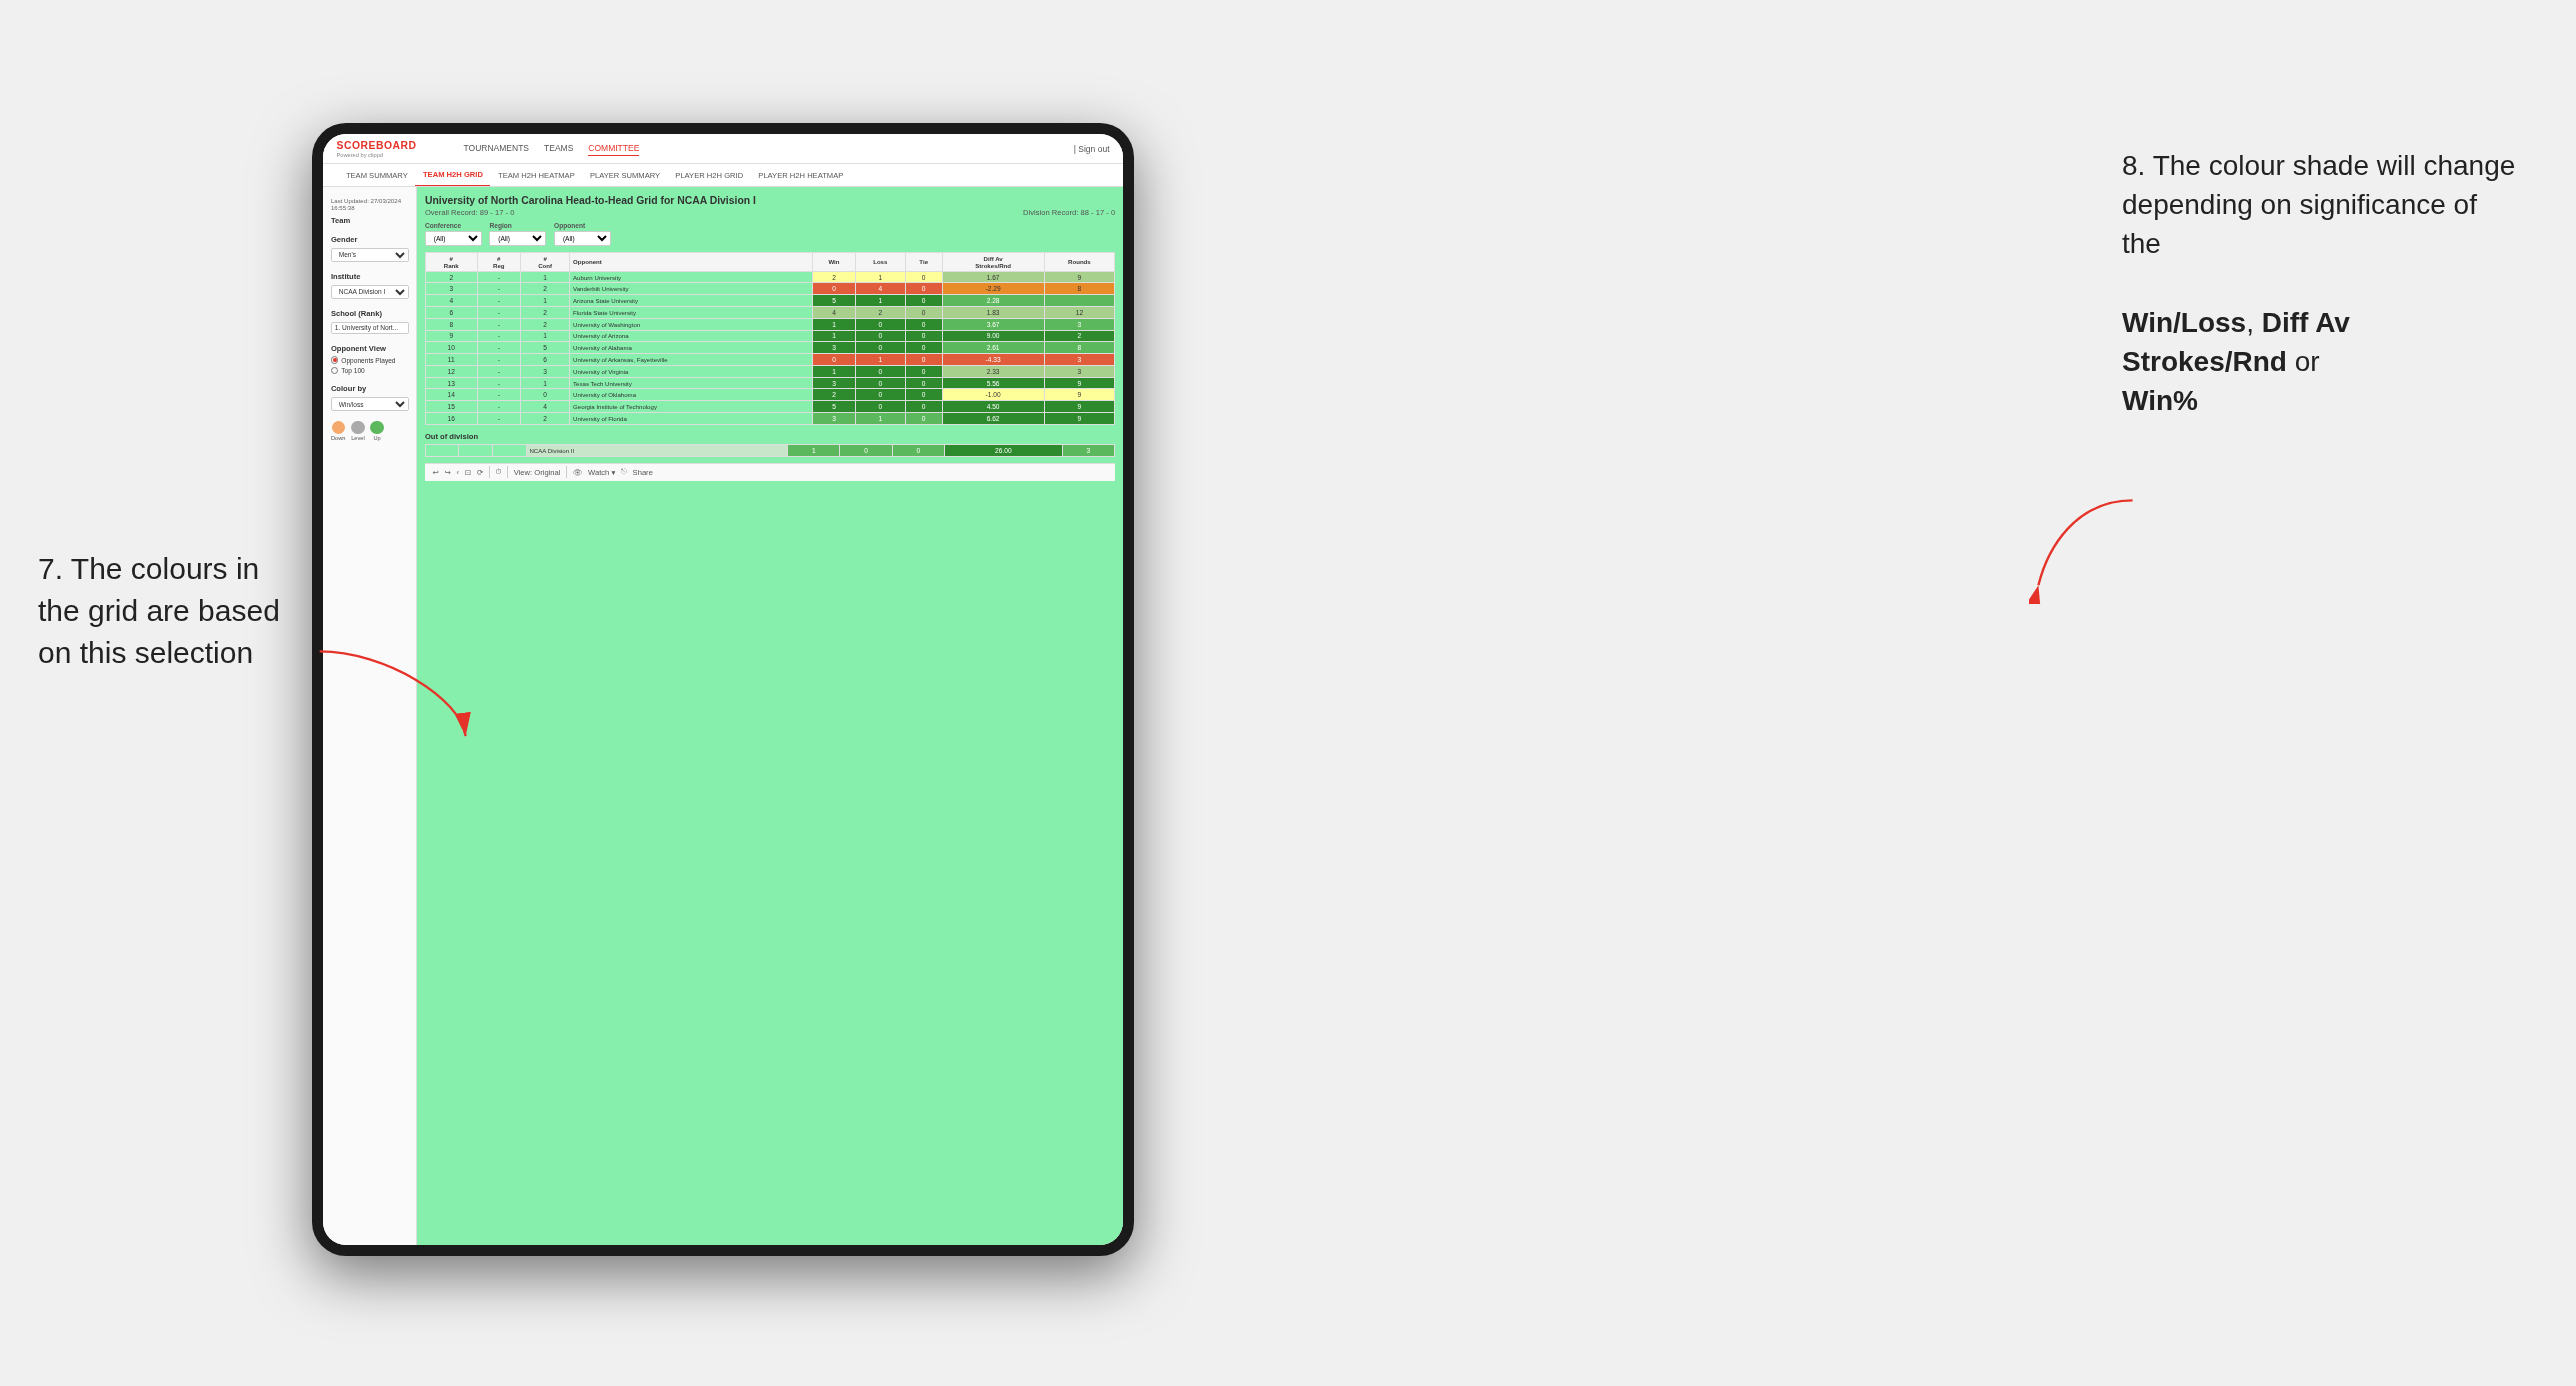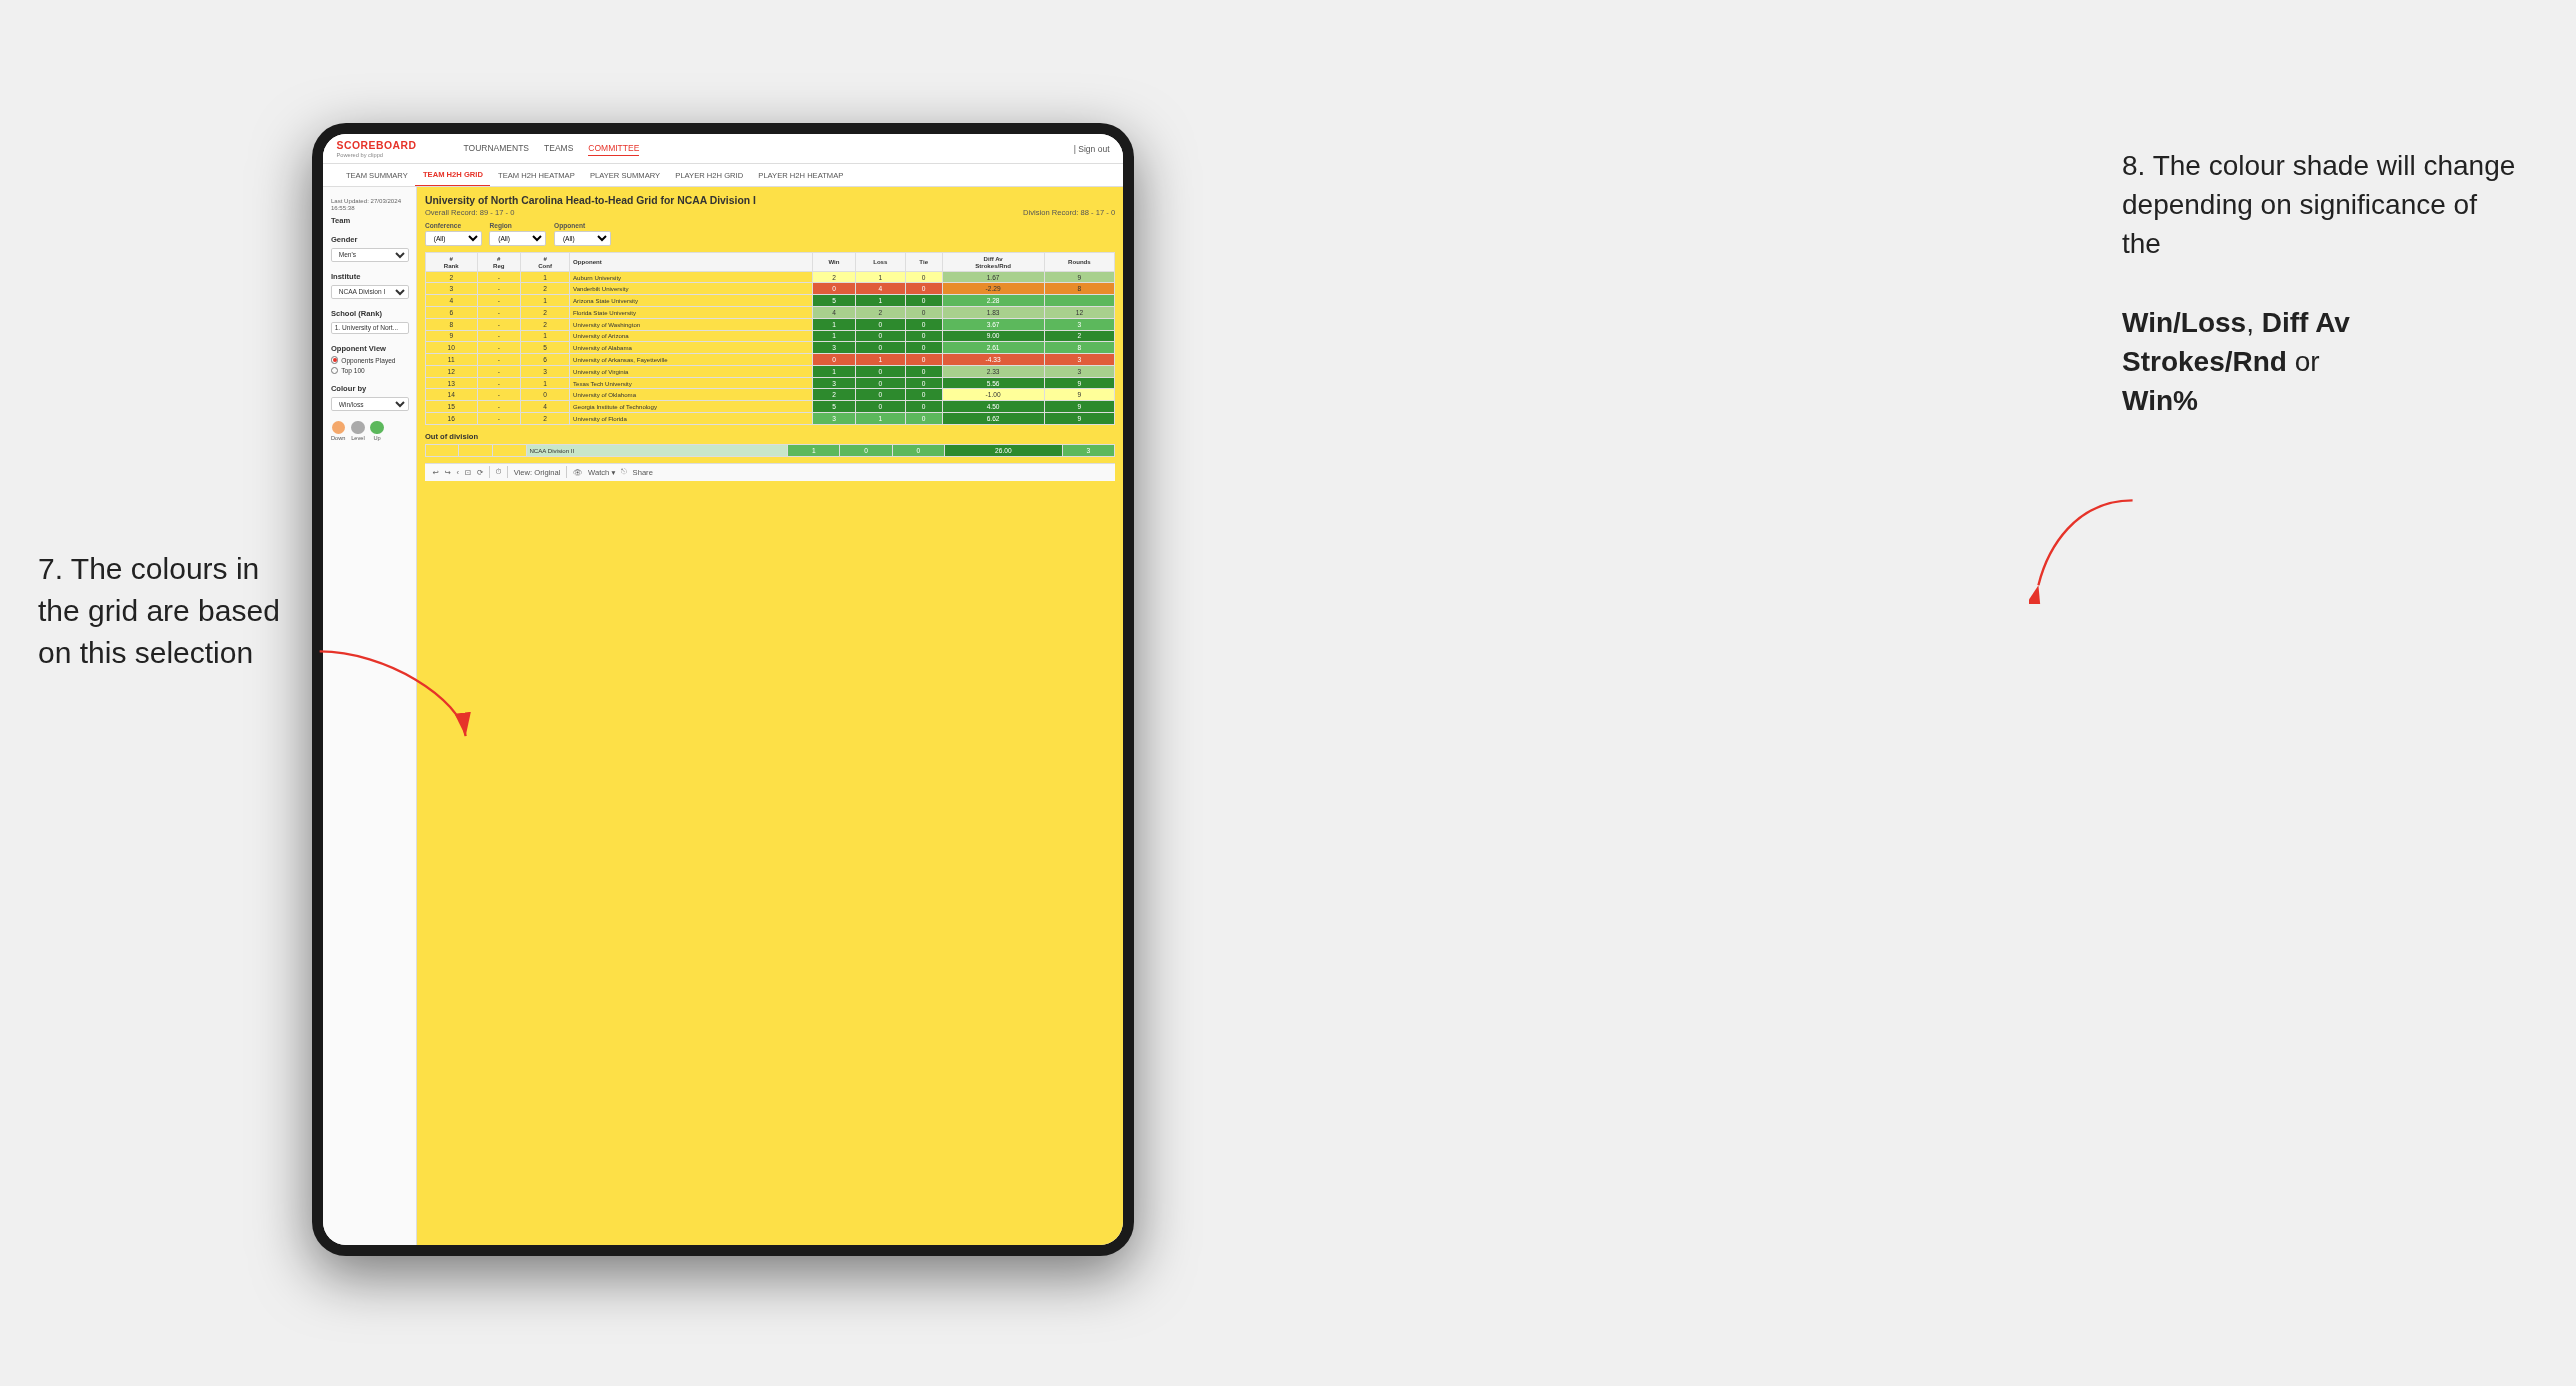--- a/index.html
+++ b/index.html
@@ -251,21 +251,21 @@
     .legend-label {
       font-size: 5.7px;
       color: #555;
     }
 
     
     .main-content {
       flex: 1;
       padding: 7.6px;
       overflow: auto;
-      background: #fde047;
+      background: #86efac;
     }
 
     .report-title {
       font-size: 10.4px;
       font-weight: 700;
       color: #333;
       margin-bottom: 1.9px;
     }
 
     .report-subtitle {

